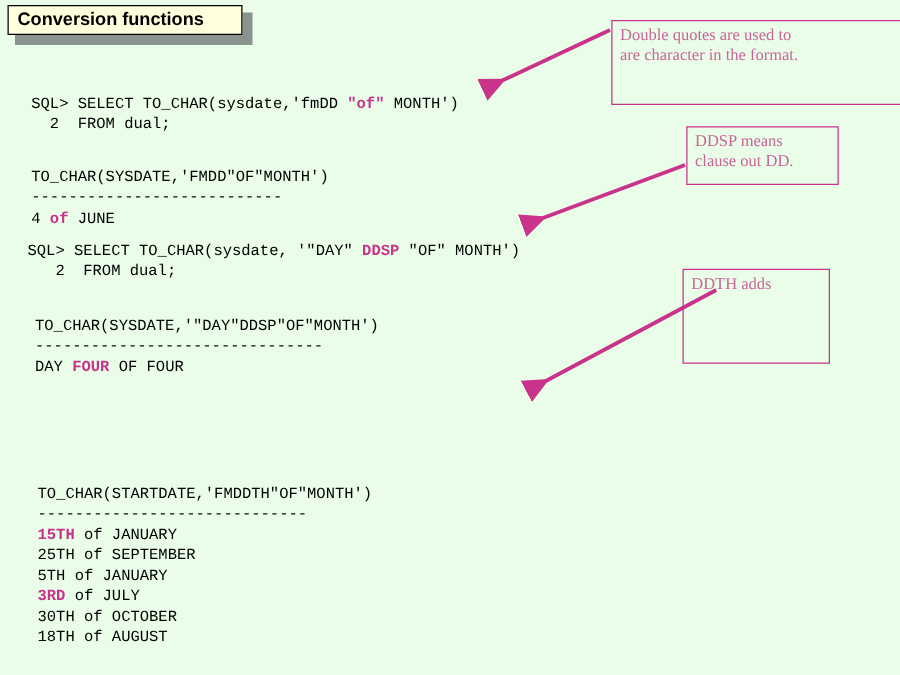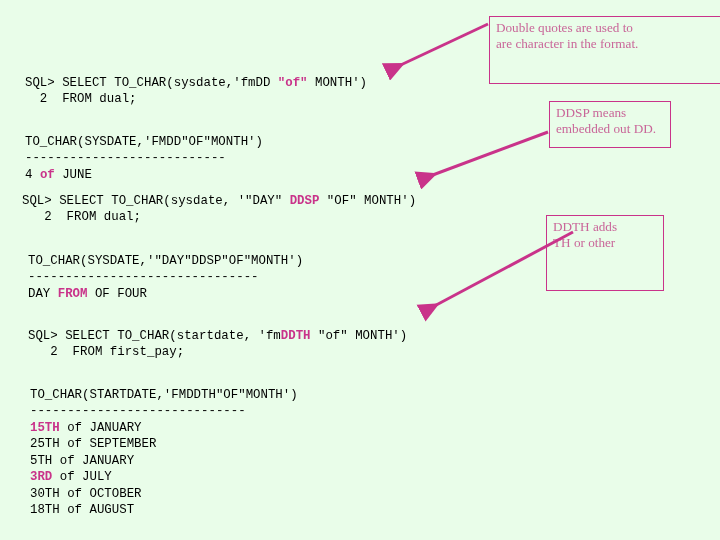--- a/index.html
+++ b/index.html
@@ -94,72 +94,73 @@
     width: 720px;
     height: 540px;
     pointer-events: none;
   }
 </style>
 </head>
 <body style="background: rgb(233, 253, 233);">
 
 <div id="slide" style="background: rgb(233, 253, 233);">
 
+  <div class="title-wrap">
+    <div class="title-shadow"></div>
+    <div class="title-box">
+      <span class="title-text">Conversion functions</span>
+    </div>
+  </div>
 
   <div class="code" style="left:25px; top:58px;">
 <span><span>SQL&gt; SELECT TO_CHAR(sysdate,'fmDD </span><span class="hl">"of"</span><span> MONTH')</span></span>
 <span>  2  FROM dual;</span>
   </div>
 
   <div class="code" style="left:25px; top:117px;">
 <span>TO_CHAR(SYSDATE,'FMDD"OF"MONTH')</span>
 <span>---------------------------</span>
 <span><span>4 </span><span class="hl">of</span><span> JUNE</span></span>
   </div>
 
   <div class="code" style="left:22px; top:176px;">
 <span><span>SQL&gt; SELECT TO_CHAR(sysdate, '"DAY" </span><span class="hl">DDSP</span><span> "OF" MONTH')</span></span>
 <span>   2  FROM dual;</span>
   </div>
 
   <div class="code" style="left:28px; top:236px;">
 <span>TO_CHAR(SYSDATE,'"DAY"DDSP"OF"MONTH')</span>
 <span>-------------------------------</span>
-<span><span>DAY </span><span class="hl">FROM</span><span> OF FOUR</span></span>
+<span><span>DAY </span><span class="hl">FOUR</span><span> OF FOUR</span></span>
   </div>
 
-  <div class="code" style="left:28px; top:311px;">
-<span><span>SQL&gt; SELECT TO_CHAR(startdate, 'fm</span><span class="hl">DDTH</span><span> "of" MONTH')</span></span>
-<span>   2  FROM first_pay;</span>
-  </div>
 
   <div class="code" style="left:30px; top:370px;">
 <span>TO_CHAR(STARTDATE,'FMDDTH"OF"MONTH')</span>
 <span>-----------------------------</span><span id="block6-rows">
 <span><span class="hl">15TH</span><span> of JANUARY</span></span>
 <span><span>25TH</span><span> of SEPTEMBER</span></span>
 <span><span>5TH</span><span> of JANUARY</span></span>
 <span><span class="hl">3RD</span><span> of JULY</span></span>
 <span><span>30TH</span><span> of OCTOBER</span></span>
 <span><span>18TH</span><span> of AUGUST</span></span></span>
   </div>
 
   <div class="callout" style="left:489px; top:16px; width:260px; height:68px;">
     <span>Double quotes are used to</span>
     <span>are character in the format.</span>
   </div>
 
   <div class="callout" style="left:549px; top:101px; width:122px; height:47px;">
     <span>DDSP means</span>
-    <span>embedded out DD.</span>
+    <span>clause out DD.</span>
   </div>
 
   <div class="callout" style="left:546px; top:215px; width:118px; height:76px;">
     <span>DDTH adds</span>
-    <span>TH or other</span>
   </div>
 
   <svg id="arrows" viewBox="0 0 720 540" xmlns="http://www.w3.org/2000/svg">
     <defs>
       <marker id="ah" markerWidth="7" markerHeight="7" refX="5.5" refY="3.2" orient="auto" markerUnits="strokeWidth">
         <path d="M7,0 L7,6.4 L0,3.2 z" fill="#c9338a"></path>
       </marker>
     </defs>
     <line x1="488" y1="24" x2="390" y2="70" stroke="#c9338a" stroke-width="3" marker-end="url(#ah)"></line>
     <line x1="548" y1="132" x2="422" y2="179" stroke="#c9338a" stroke-width="3" marker-end="url(#ah)"></line>

